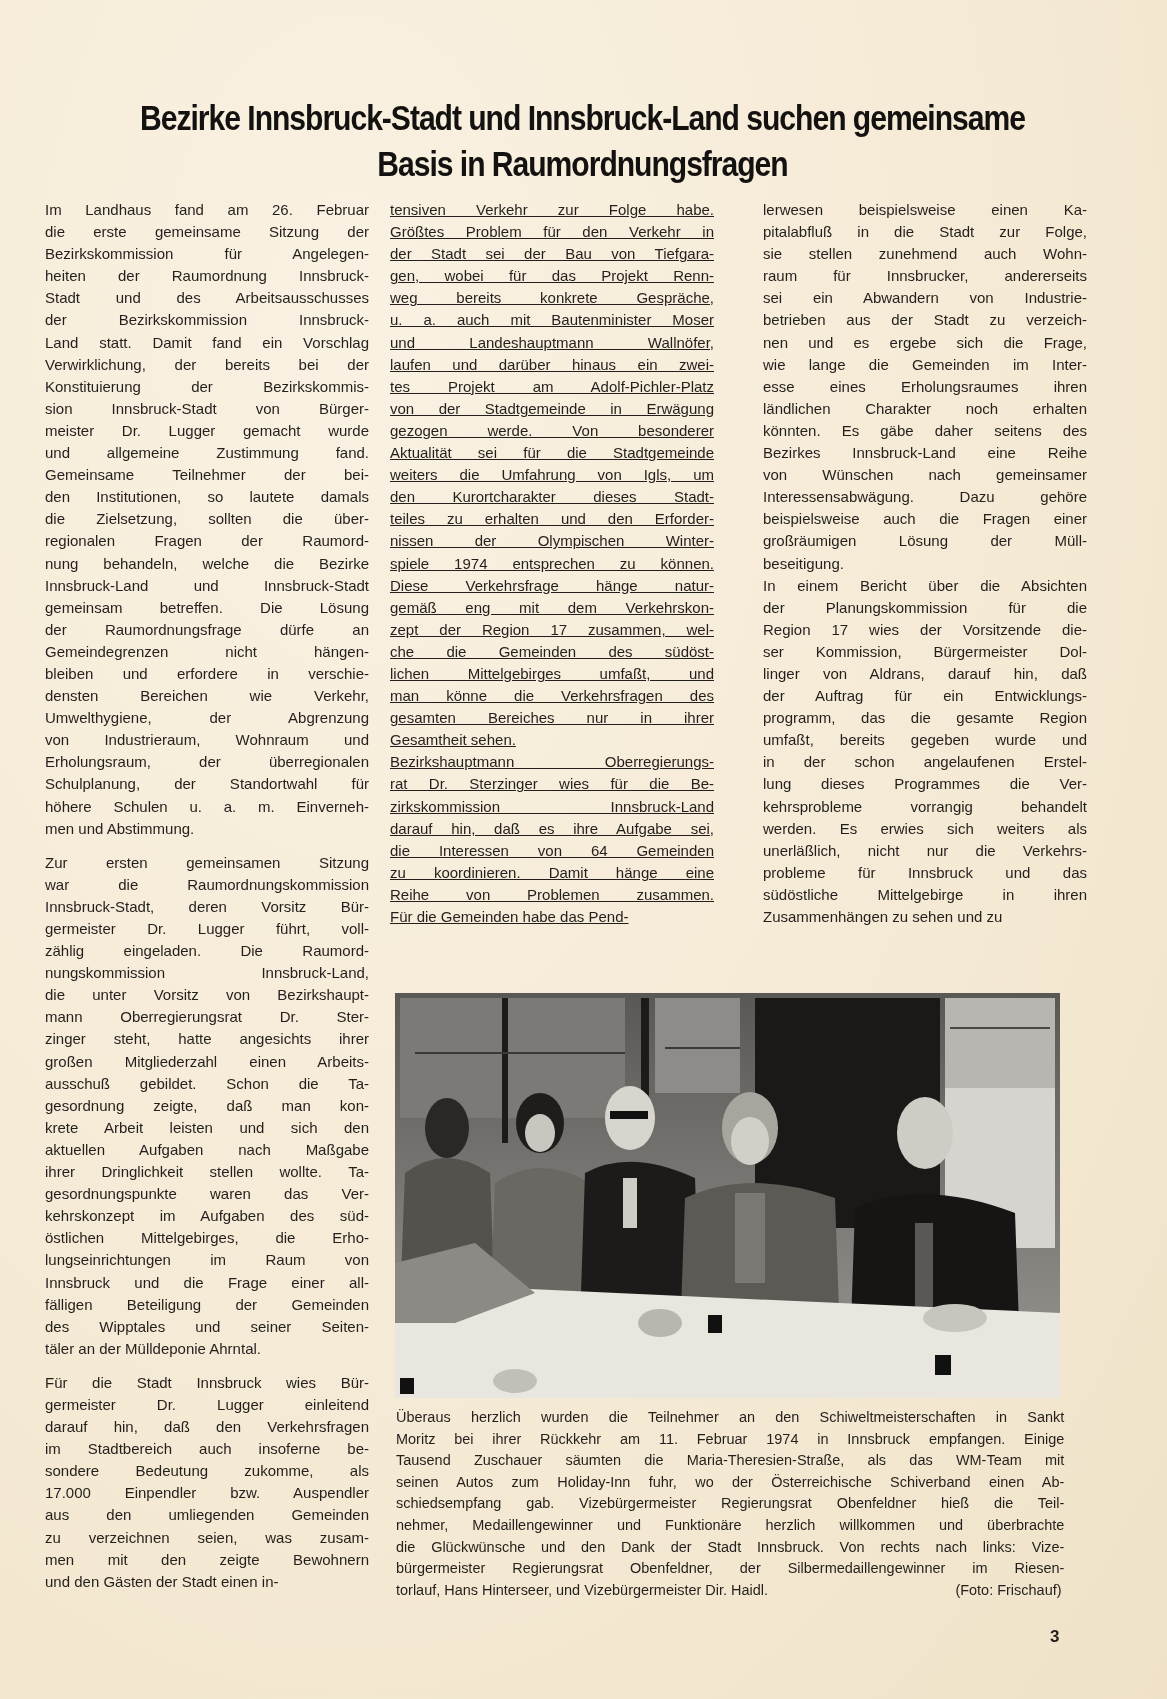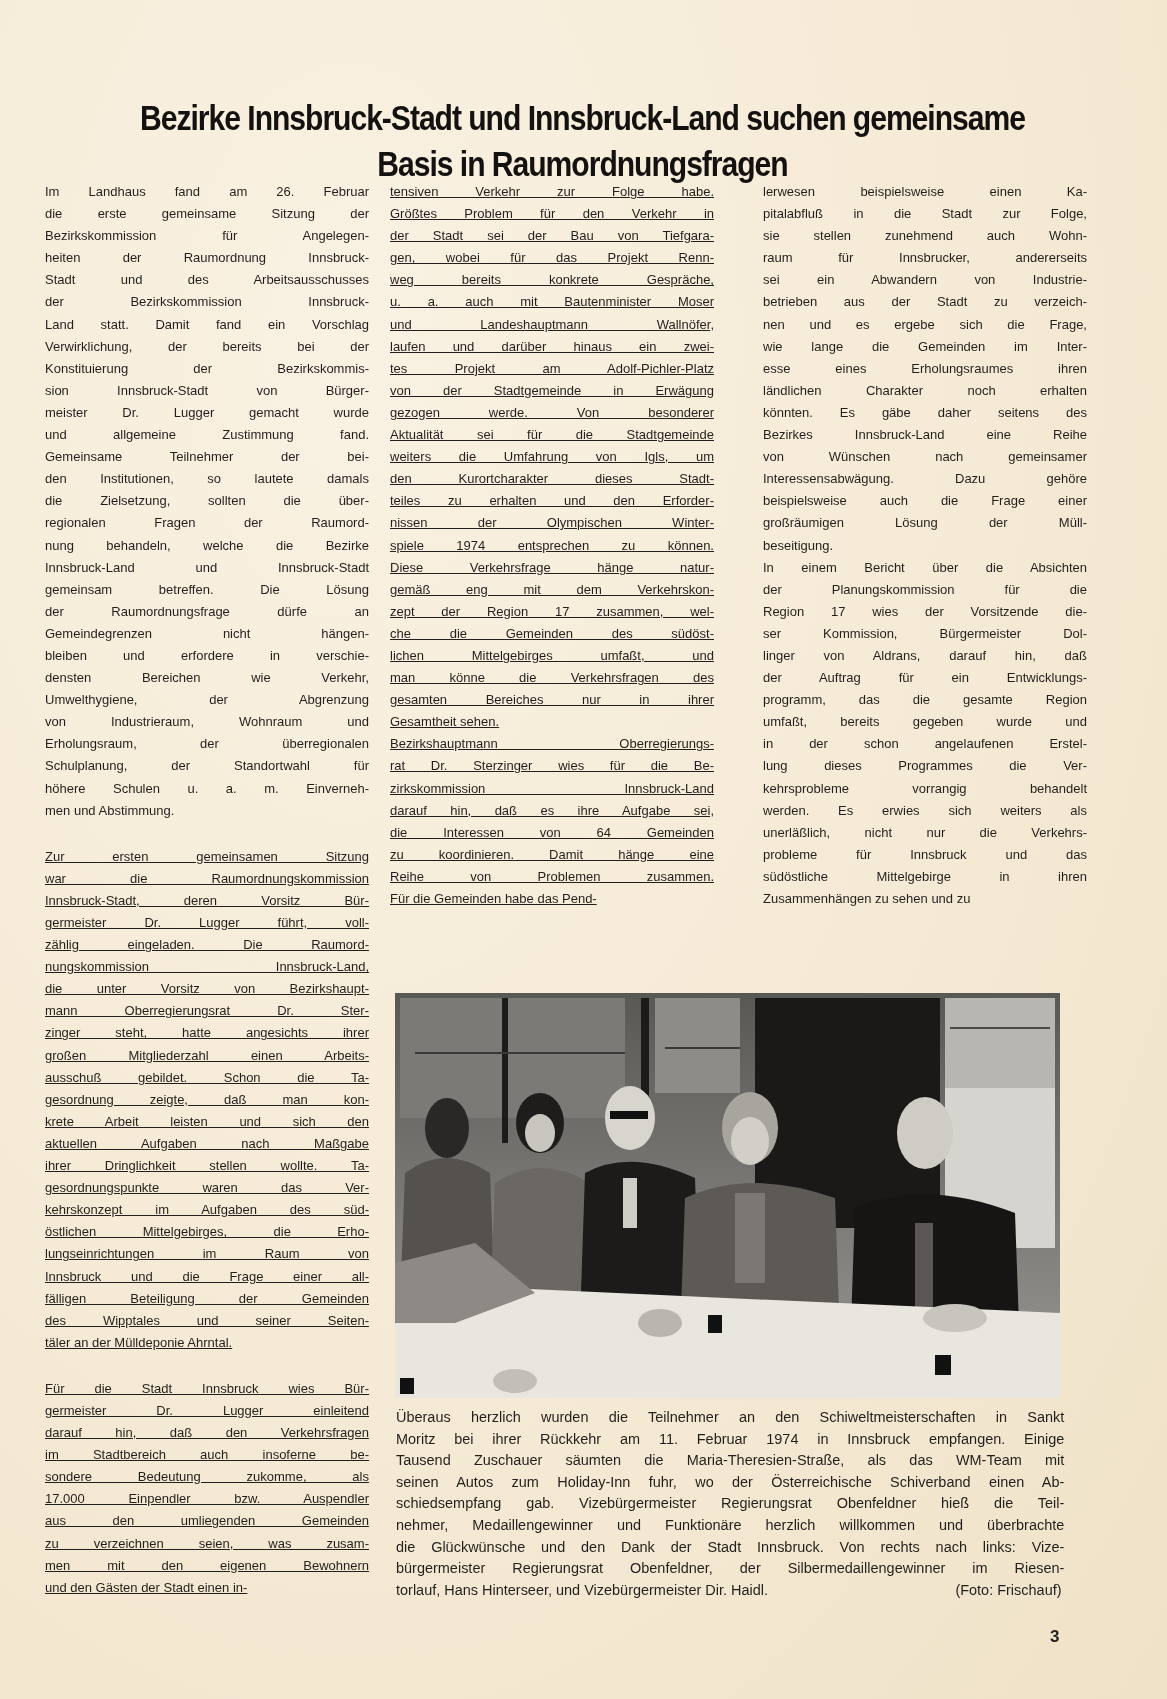--- a/index.html
+++ b/index.html
@@ -12,25 +12,25 @@
   }
   .headline {
     position: absolute; left: 40px; top: 95px; width: 1085px;
     text-align: center; margin: 0;
     font-family: "Liberation Sans", sans-serif;
     font-weight: 700; font-size: 35px; line-height: 46px;
     letter-spacing: -1.2px; transform: scaleX(0.86); transform-origin: center top;
     color: #141210;
   }
   .col {
-    position: absolute; top: 181px; width: 324px;
-    font-size: 13px; line-height: 22.1px; text-align: justify;
+    position: absolute; top: 199px; width: 324px;
+    font-size: 15px; line-height: 22.1px; text-align: justify;
   }
   .col p { margin: 0; }
-  .col p + p.gap { margin-top: 24px; text-decoration: underline; }
+  .col p + p.gap { margin-top: 12px; }
   .col1 { left: 45px; }
   .col2 { left: 390px; text-decoration: underline; }
   .col3 { left: 741px; margin-left: 22px; }
   .line { display: block; text-align: justify; text-align-last: justify; white-space: nowrap; }
   .line.last { text-align-last: left; }
   .photo {
     position: absolute; left: 395px; top: 993px; width: 665px; height: 405px;
     background: #2b2a28; overflow: hidden;
   }
   .caption {
@@ -110,21 +110,21 @@
     </p>
     <p class="gap">
       <span class="line">Für die Stadt Innsbruck wies Bür-</span>
       <span class="line">germeister Dr. Lugger einleitend</span>
       <span class="line">darauf hin, daß den Verkehrsfragen</span>
       <span class="line">im Stadtbereich auch insoferne be-</span>
       <span class="line">sondere Bedeutung zukomme, als</span>
       <span class="line">17.000 Einpendler bzw. Auspendler</span>
       <span class="line">aus den umliegenden Gemeinden</span>
       <span class="line">zu verzeichnen seien, was zusam-</span>
-      <span class="line">men mit den eigenen Bewohnern</span>
+      <span class="line">men mit den zeigte Bewohnern</span>
       <span class="line last">und den Gästen der Stadt einen in-</span>
     </p>
   </div>
 <div class="col col2">
     <p>
       <span class="line">tensiven Verkehr zur Folge habe.</span>
       <span class="line">Größtes Problem für den Verkehr in</span>
       <span class="line">der Stadt sei der Bau von Tiefgara-</span>
       <span class="line">gen, wobei für das Projekt Renn-</span>
       <span class="line">weg bereits konkrete Gespräche,</span>
@@ -169,21 +169,21 @@
       <span class="line">sei ein Abwandern von Industrie-</span>
       <span class="line">betrieben aus der Stadt zu verzeich-</span>
       <span class="line">nen und es ergebe sich die Frage,</span>
       <span class="line">wie lange die Gemeinden im Inter-</span>
       <span class="line">esse eines Erholungsraumes ihren</span>
       <span class="line">ländlichen Charakter noch erhalten</span>
       <span class="line">könnten. Es gäbe daher seitens des</span>
       <span class="line">Bezirkes Innsbruck-Land eine Reihe</span>
       <span class="line">von Wünschen nach gemeinsamer</span>
       <span class="line">Interessensabwägung. Dazu gehöre</span>
-      <span class="line">beispielsweise auch die Frage einer</span>
+      <span class="line">beispielsweise auch die Fragen einer</span>
       <span class="line">großräumigen Lösung der Müll-</span>
       <span class="line last">beseitigung.</span>
     </p>
     <p>
       <span class="line">In einem Bericht über die Absichten</span>
       <span class="line">der Planungskommission für die</span>
       <span class="line">Region 17 wies der Vorsitzende die-</span>
       <span class="line">ser Kommission, Bürgermeister Dol-</span>
       <span class="line">linger von Aldrans, darauf hin, daß</span>
       <span class="line">der Auftrag für ein Entwicklungs-</span>

